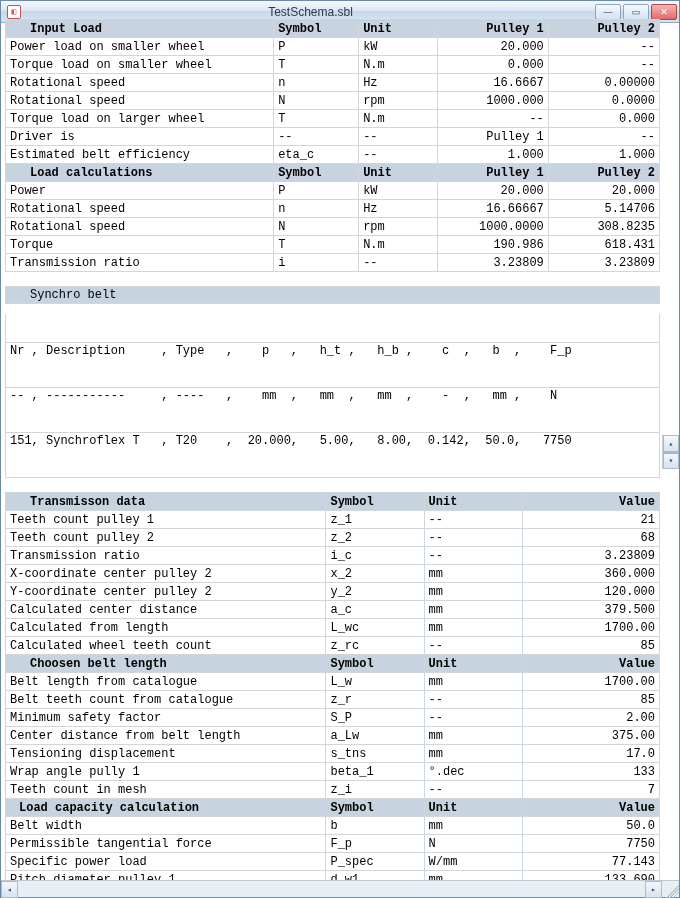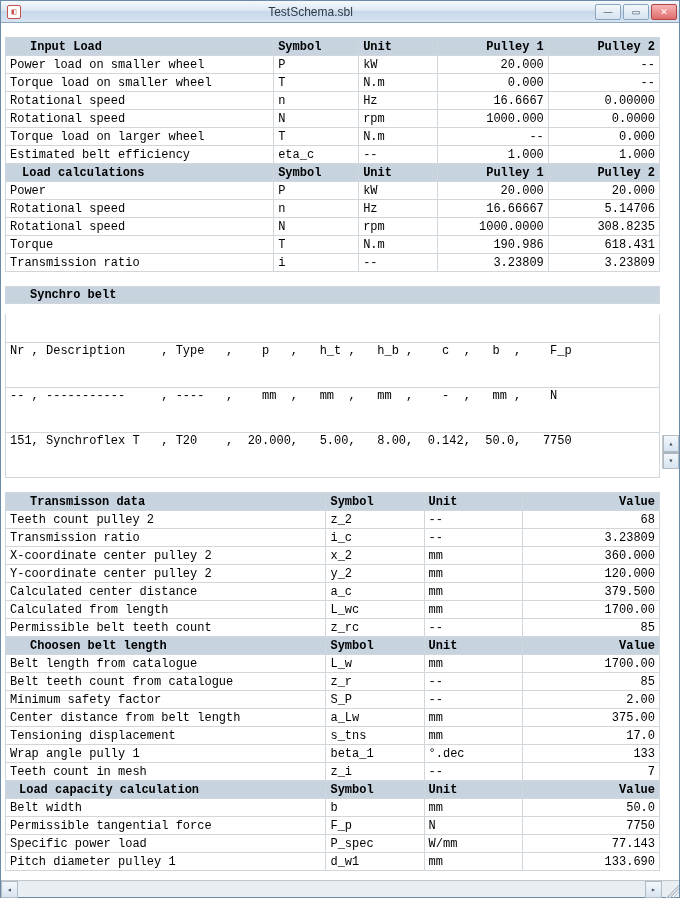--- a/index.html
+++ b/index.html
@@ -101,21 +101,21 @@
   .mono-block {
     font-family: "Courier New", monospace;
     font-size: 12px;
     white-space: pre;
     border:1px solid #cfd6dc;
     border-top:none;
     margin-top:10px;
   }
   .mono-header {
     background:#c7d4e0;
-    font-weight:bold;
+    font-weight:normal;
     border:1px solid #cfd6dc;
     padding:1px 4px 1px 24px;
   }
   .mono-row { padding:1px 4px; border-top:1px solid #cfd6dc; }
   .vscroll {
     width: 17px;
     background: #e9eef3;
     border-left:1px solid #c0c8cf;
     display:flex; flex-direction:column;
   }
@@ -209,31 +209,38 @@
               <td class="num">0.0000</td>
             </tr>
             <tr>
               <td>Torque load on larger wheel</td>
               <td>T</td>
               <td>N.m</td>
               <td class="num">--</td>
               <td class="num">0.000</td>
             </tr>
             <tr>
+              <td>Driver is</td>
+              <td>--</td>
+              <td>--</td>
+              <td class="num">Pulley 1</td>
+              <td class="num">--</td>
+            </tr>
+            <tr>
               <td>Estimated belt efficiency</td>
               <td>eta_c</td>
               <td>--</td>
               <td class="num">1.000</td>
               <td class="num">1.000</td>
             </tr>
           </tbody>
 
         <tbody>
             <tr>
-          <th style="padding-left:16px">Load calculations</th>
+          <th style="padding-left:24px">Load calculations</th>
           <th>Symbol</th>
           <th>Unit</th>
           <th class="num">Pulley 1</th>
           <th class="num">Pulley 2</th>
         </tr>
         </tbody>
           <tbody id="s2body">
             <tr>
               <td>Power</td>
               <td>P</td>
@@ -293,20 +300,26 @@
         <tbody>
             <tr>
           <th style="padding-left:24px">Transmisson data</th>
           <th>Symbol</th>
           <th>Unit</th>
           <th class="num">Value</th>
         </tr>
         </tbody>
           <tbody id="s3body">
             <tr>
+              <td>Teeth count pulley 1</td>
+              <td>z_1</td>
+              <td>--</td>
+              <td class="num">21</td>
+            </tr>
+            <tr>
               <td>Teeth count pulley 2</td>
               <td>z_2</td>
               <td>--</td>
               <td class="num">68</td>
             </tr>
             <tr>
               <td>Transmission ratio</td>
               <td>i_c</td>
               <td>--</td>
               <td class="num">3.23809</td>
@@ -329,21 +342,21 @@
               <td>mm</td>
               <td class="num">379.500</td>
             </tr>
             <tr>
               <td>Calculated from length</td>
               <td>L_wc</td>
               <td>mm</td>
               <td class="num">1700.00</td>
             </tr>
             <tr>
-              <td>Permissible belt teeth count</td>
+              <td>Calculated wheel teeth count</td>
               <td>z_rc</td>
               <td>--</td>
               <td class="num">85</td>
             </tr>
           </tbody>
         <tbody>
             <tr>
           <th style="padding-left:24px">Choosen belt length</th>
           <th>Symbol</th>
           <th>Unit</th>

